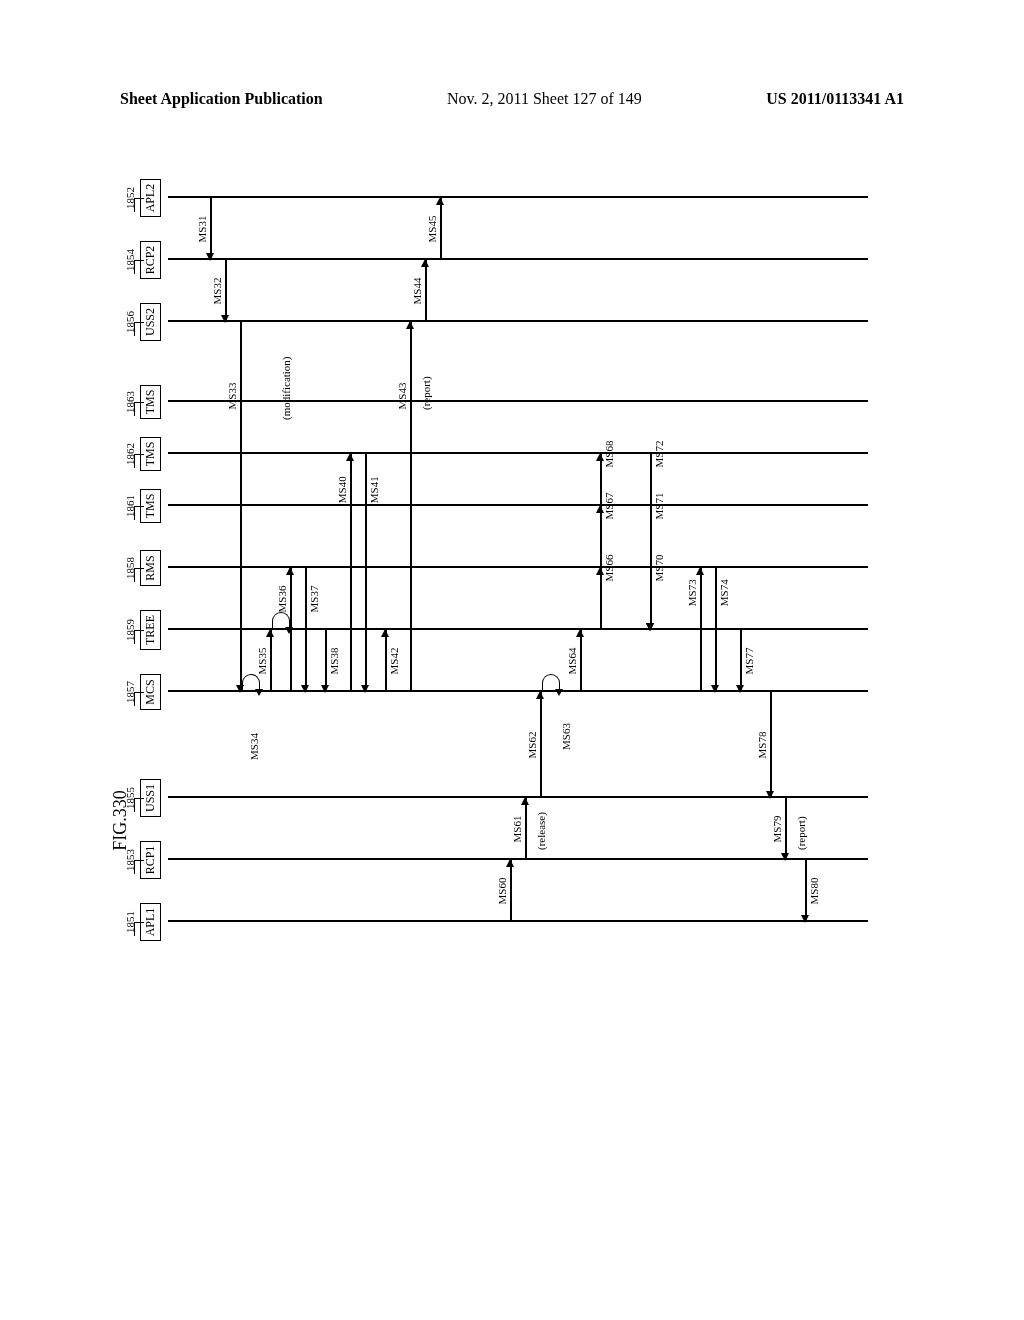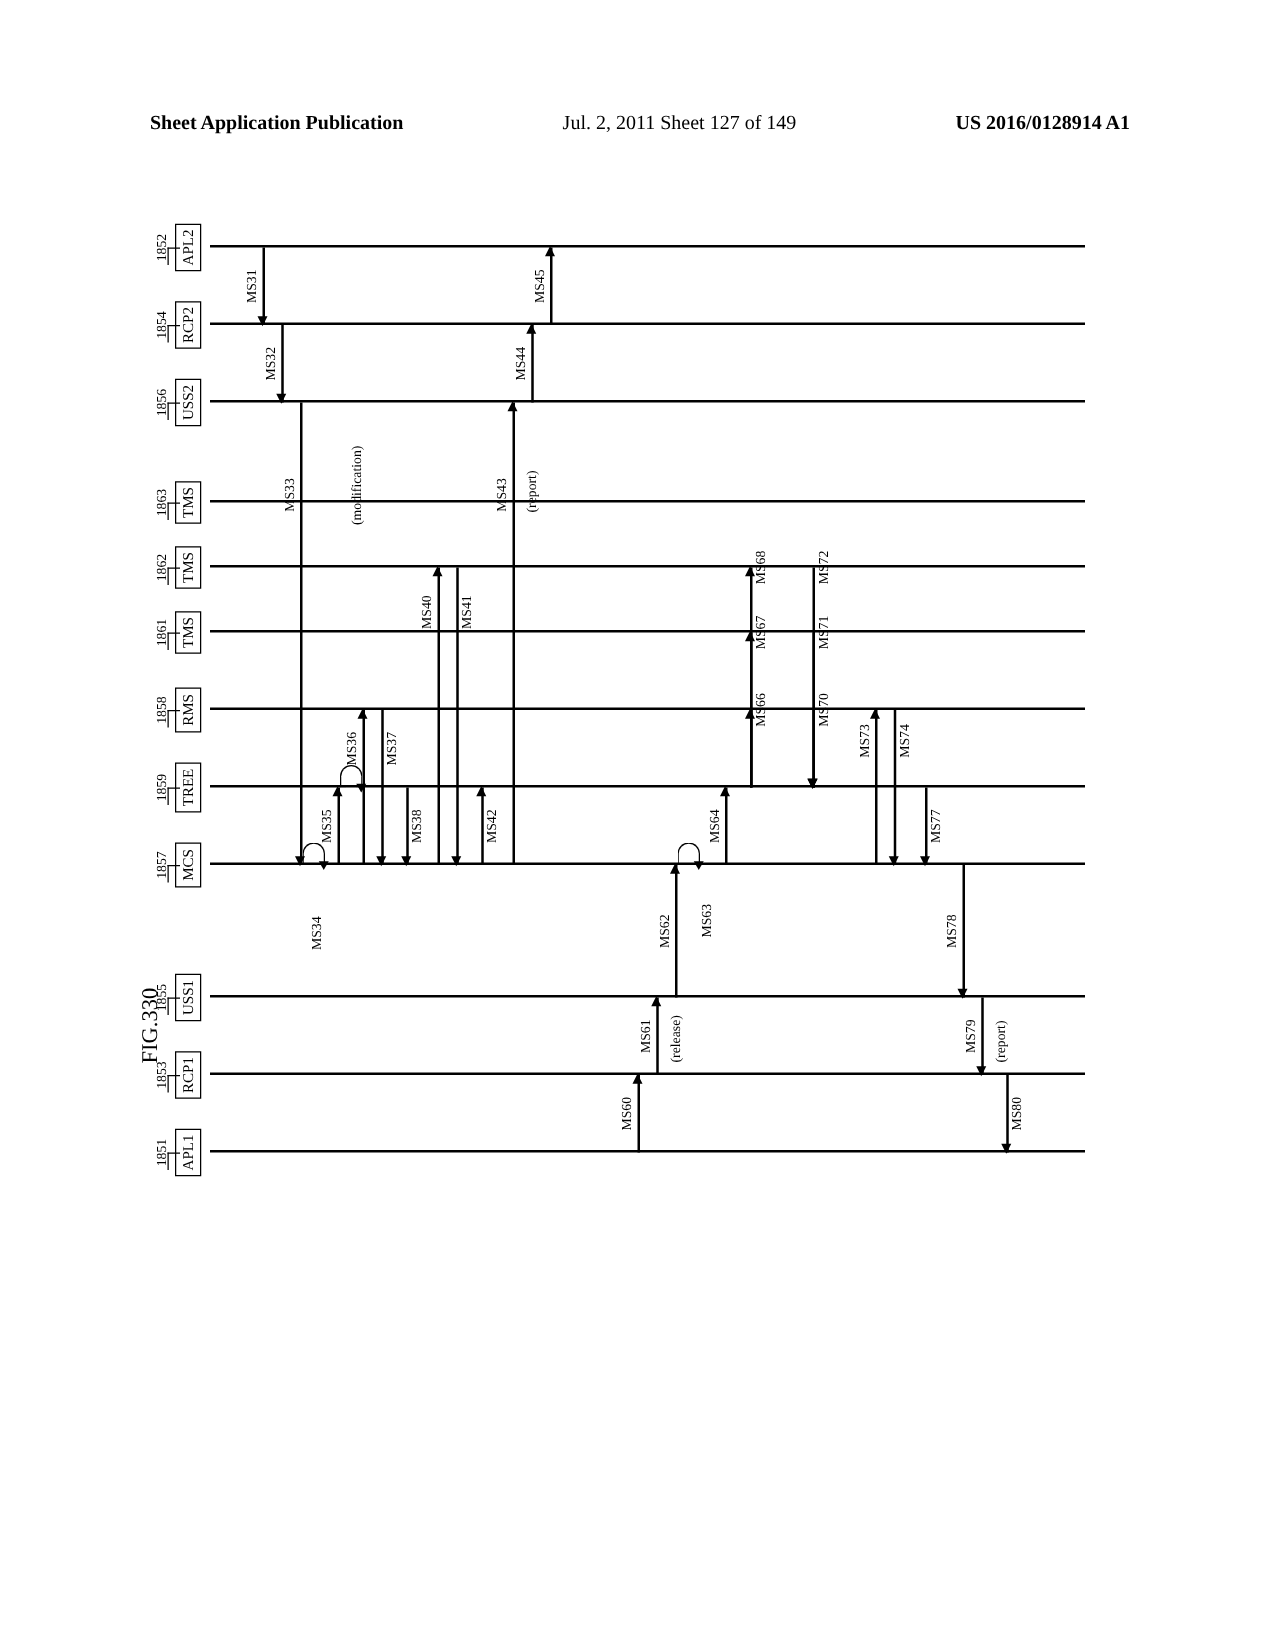--- a/index.html
+++ b/index.html
@@ -114,22 +114,22 @@
     position: absolute;
     font-size: 11px;
     white-space: nowrap;
   }
 </style>
 </head>
 <body>
 
 <div class="header">
   <span class="header-left">Sheet Application Publication</span>
-  <span>Jul. 2, 2011  Sheet 127 of 149</span>
-  <span class="header-right">US 2016/0128914 A1</span>
+  <span>Nov. 2, 2011  Sheet 127 of 149</span>
+  <span class="header-right">US 2011/0113341 A1</span>
 </div>
 
 <div class="page">
 
   <div class="rotated-container">
 
     <div class="lifelines">
 
       <div class="actor" style="left:10px">
         <span class="actor-ref">1851</span>

